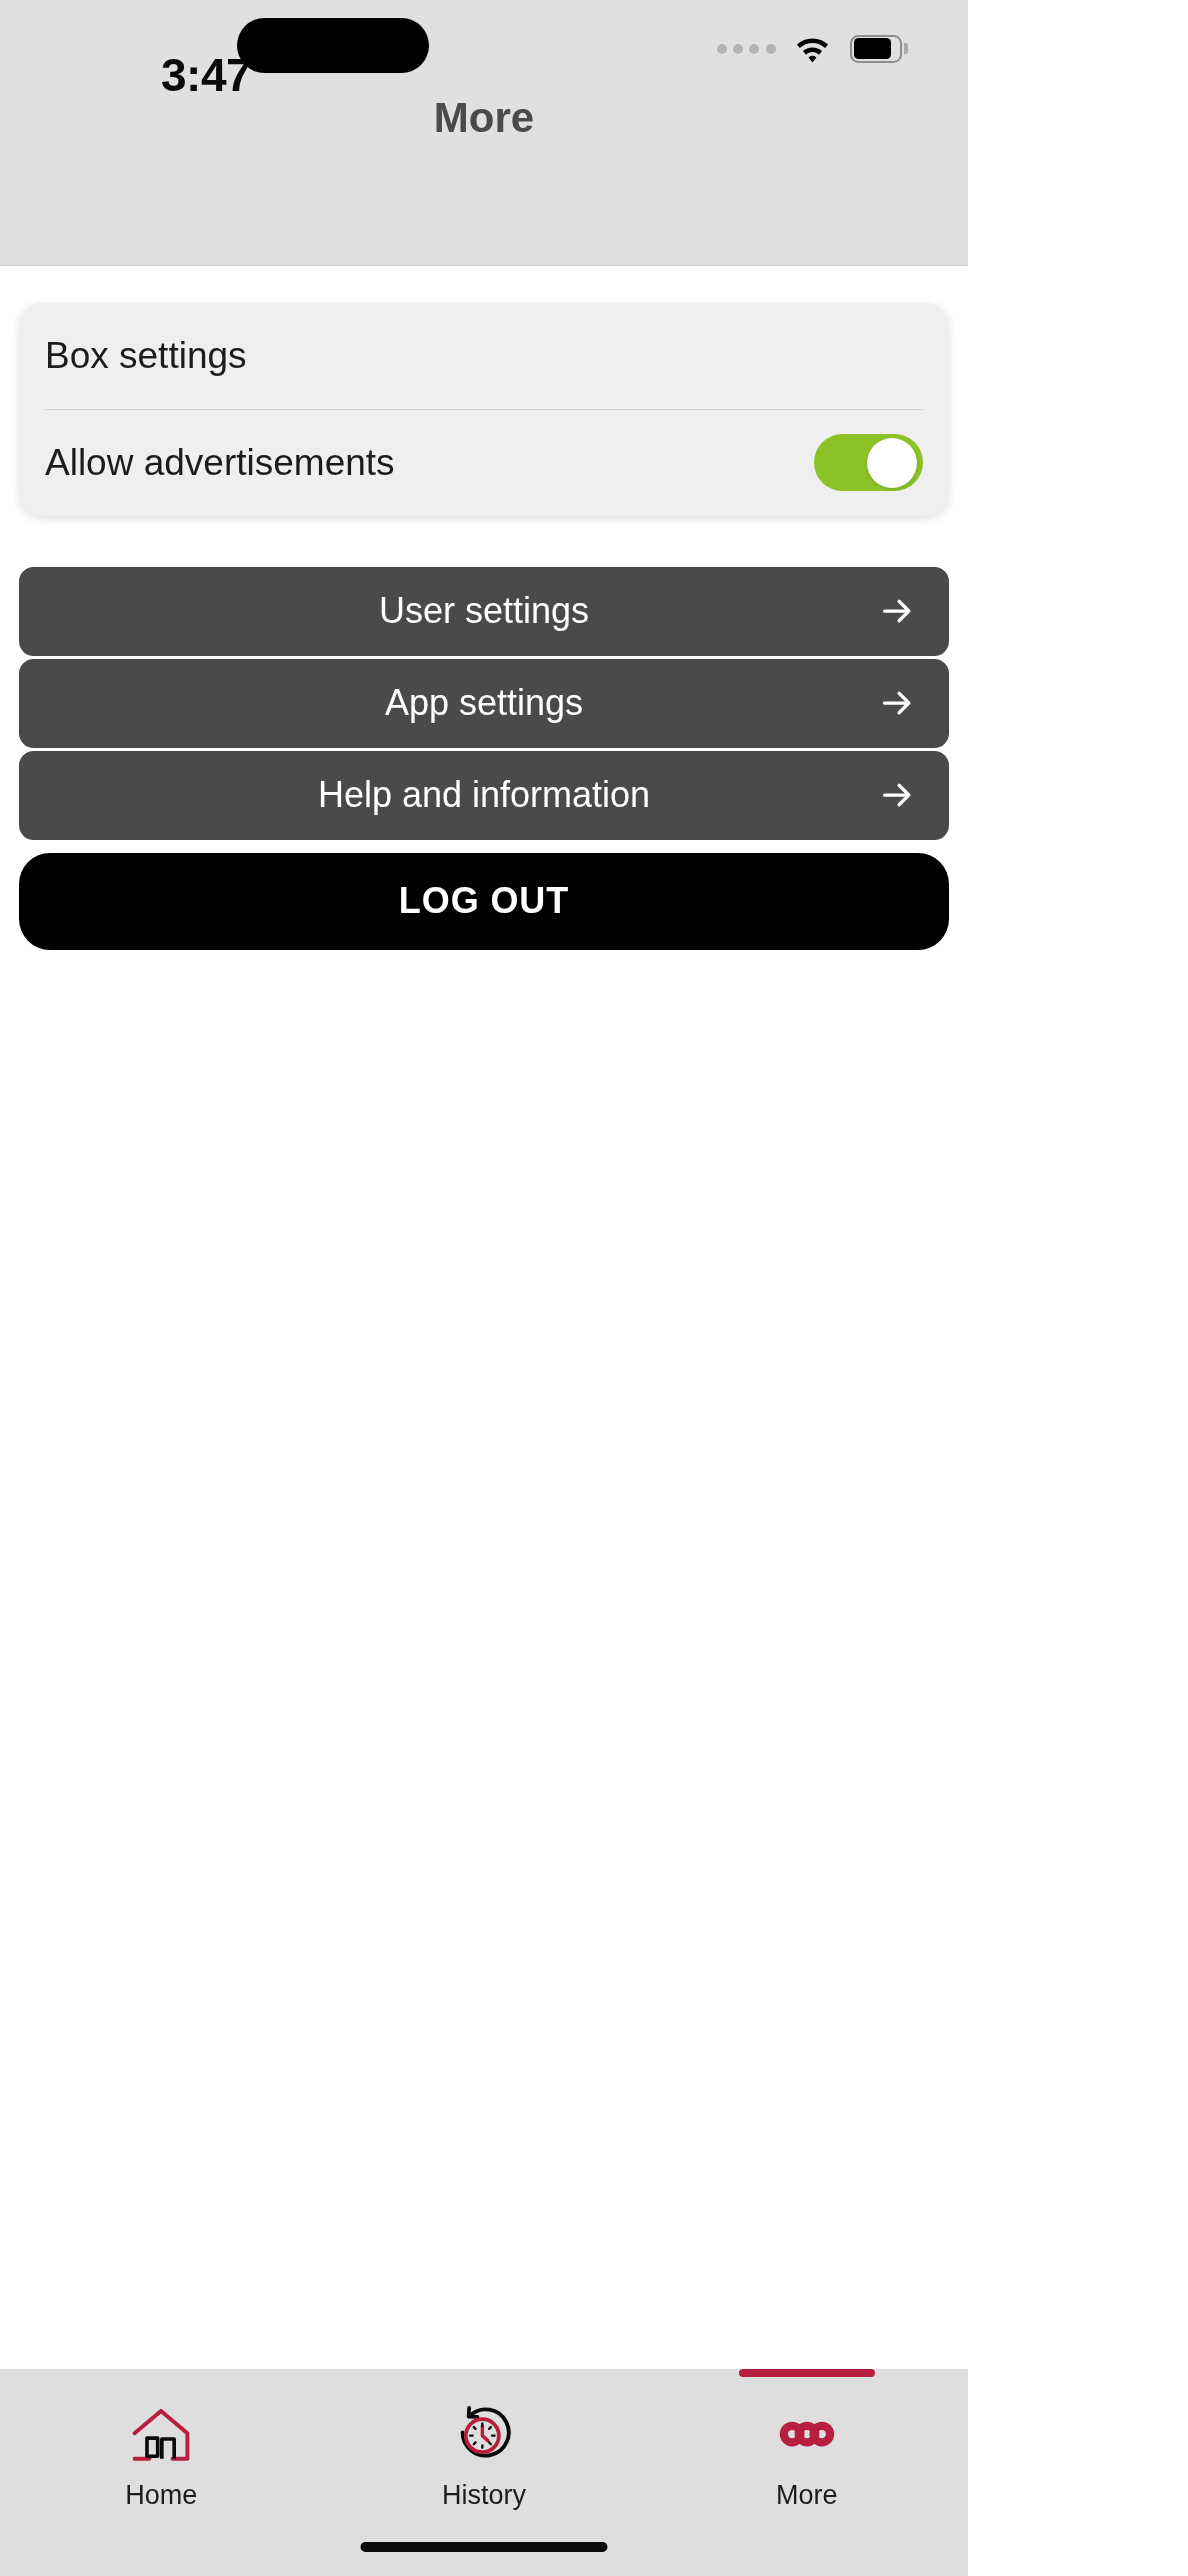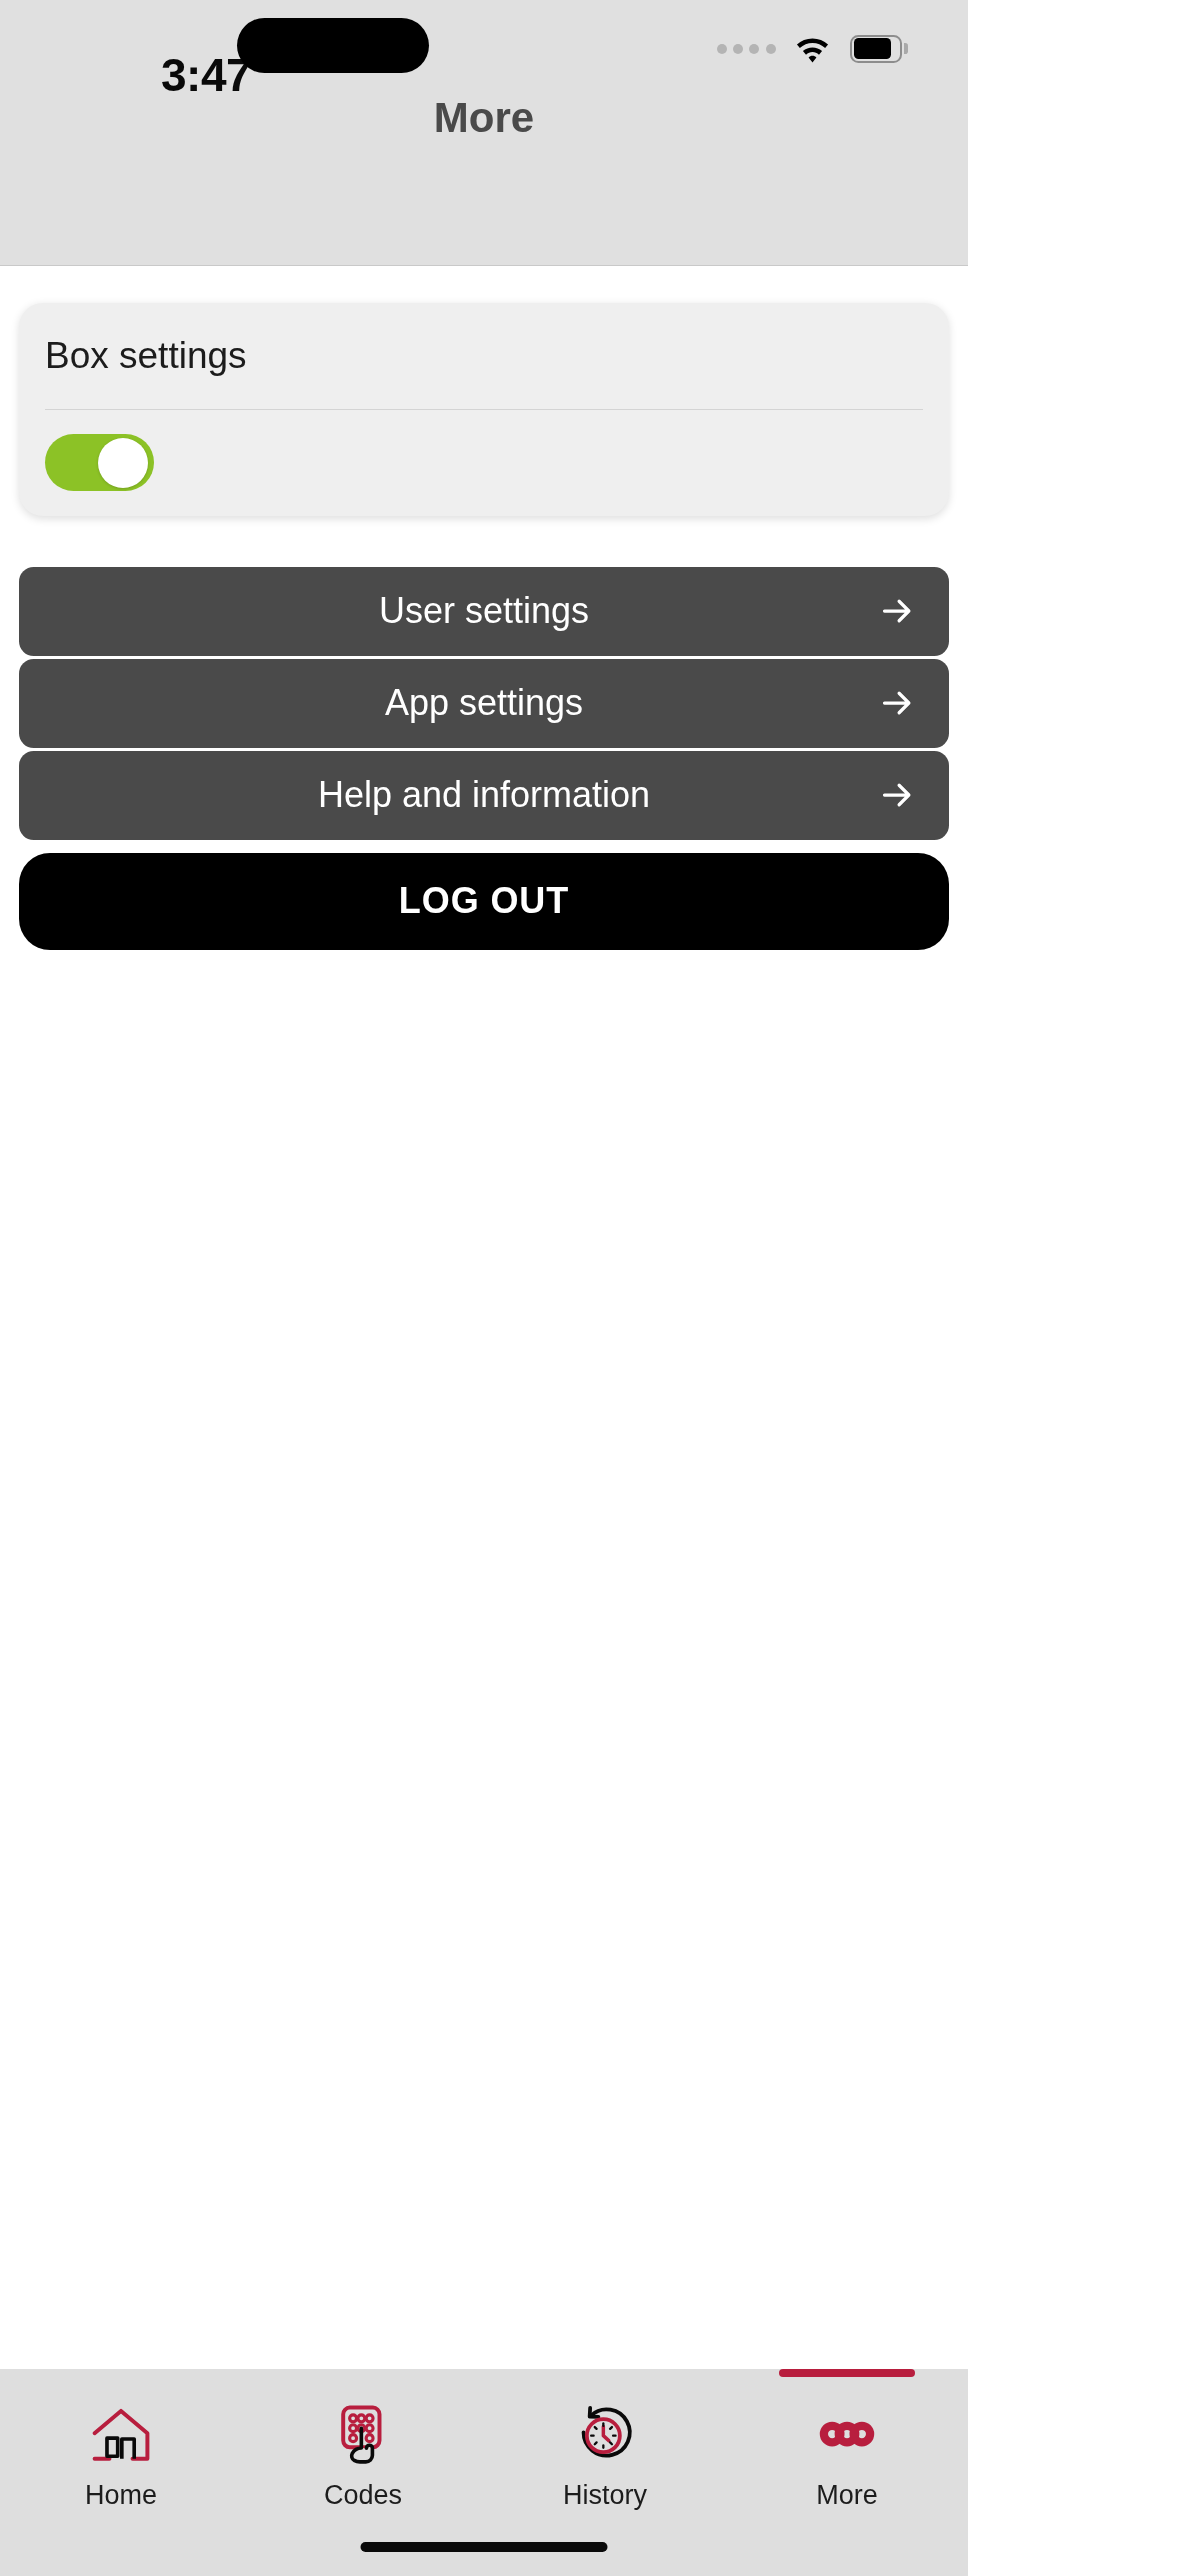--- a/index.html
+++ b/index.html
@@ -279,20 +279,21 @@
   </div>
 
   <div class="content">
 
     <div class="settings-card">
       <div class="card-row">
         <span class="card-row-label">Box settings</span>
       </div>
       <div class="card-divider"></div>
       <div class="card-row">
+        <span class="card-row-label">Allow advertisements</span>
         <span class="toggle">
           <span class="knob"></span>
         </span>
       </div>
     </div>
 
     <div class="nav-buttons">
 
       <button class="nav-btn">
         <span class="nav-btn-label">User settings</span>
@@ -328,37 +329,20 @@
       <span class="tab-icon">
         <svg width="66" height="64" viewBox="0 0 40 38">
           <path d="M4 18.5L20 5l16 13.5V34H27M4 34h9" fill="none" stroke="#B81E3E" stroke-width="2.4" stroke-linecap="round" stroke-linejoin="round"></path>
           <rect x="11.5" y="21.5" width="6.5" height="11" fill="none" stroke="#0a0a0a" stroke-width="2.2" stroke-linejoin="round"></rect>
           <path d="M20.5 34V22h7.5v12" fill="none" stroke="#0a0a0a" stroke-width="2.2" stroke-linejoin="round"></path>
         </svg>
       </span>
       <span class="tab-label">Home</span>
     </div>
 
-    <div class="tab">
-      <span class="tab-icon">
-        <svg width="66" height="64" viewBox="0 0 40 38">
-          <rect x="8" y="3" width="22" height="24" rx="4" fill="none" stroke="#B81E3E" stroke-width="2.4"></rect>
-          <circle cx="14" cy="9.5" r="2.1" fill="none" stroke="#B81E3E" stroke-width="1.9"></circle>
-          <circle cx="19" cy="9.5" r="2.1" fill="none" stroke="#B81E3E" stroke-width="1.9"></circle>
-          <circle cx="24" cy="9.5" r="2.1" fill="none" stroke="#B81E3E" stroke-width="1.9"></circle>
-          <circle cx="14" cy="15.5" r="2.1" fill="none" stroke="#B81E3E" stroke-width="1.9"></circle>
-          <circle cx="19" cy="15.5" r="2.1" fill="none" stroke="#B81E3E" stroke-width="1.9"></circle>
-          <circle cx="24" cy="15.5" r="2.1" fill="none" stroke="#B81E3E" stroke-width="1.9"></circle>
-          <circle cx="14" cy="21.5" r="2.1" fill="none" stroke="#B81E3E" stroke-width="1.9"></circle>
-          <circle cx="24" cy="21.5" r="2.1" fill="none" stroke="#B81E3E" stroke-width="1.9"></circle>
-          <path d="M19 15.5v12M19 27.5c-2.5 0-4.5 1.5-5.5 3.3-.8 1.5-.3 3.4 1.2 4.2 1 .6 2.2.9 3.4.9h3.6c2.2 0 4-1.8 4-4v-4.3c0-1-.8-1.8-1.8-1.8s-1.8.8-1.8 1.8" fill="#DEDEDE" stroke="#0a0a0a" stroke-width="2.2" stroke-linecap="round" stroke-linejoin="round"></path>
-        </svg>
-      </span>
-      <span class="tab-label">Codes</span>
-    </div>
 
     <div class="tab">
       <span class="tab-icon">
         <svg width="66" height="64" viewBox="0 0 40 38">
           <path d="M7 18a14 14 0 1 0 4.5-10.2" fill="none" stroke="#0a0a0a" stroke-width="2.3" stroke-linecap="round"></path>
           <path d="M11 3.2l-0.3 5.2 5.3 0.2" fill="none" stroke="#0a0a0a" stroke-width="2.3" stroke-linecap="round" stroke-linejoin="round"></path>
           <circle cx="19" cy="20" r="10" fill="none" stroke="#B81E3E" stroke-width="2.3"></circle>
           <path d="M19 14.5V20l3.3 3" fill="none" stroke="#B81E3E" stroke-width="2.1" stroke-linecap="round" stroke-linejoin="round"></path>
           <g stroke="#0a0a0a" stroke-width="1.4" stroke-linecap="round">
             <path d="M19 12.6v1.5"></path>

